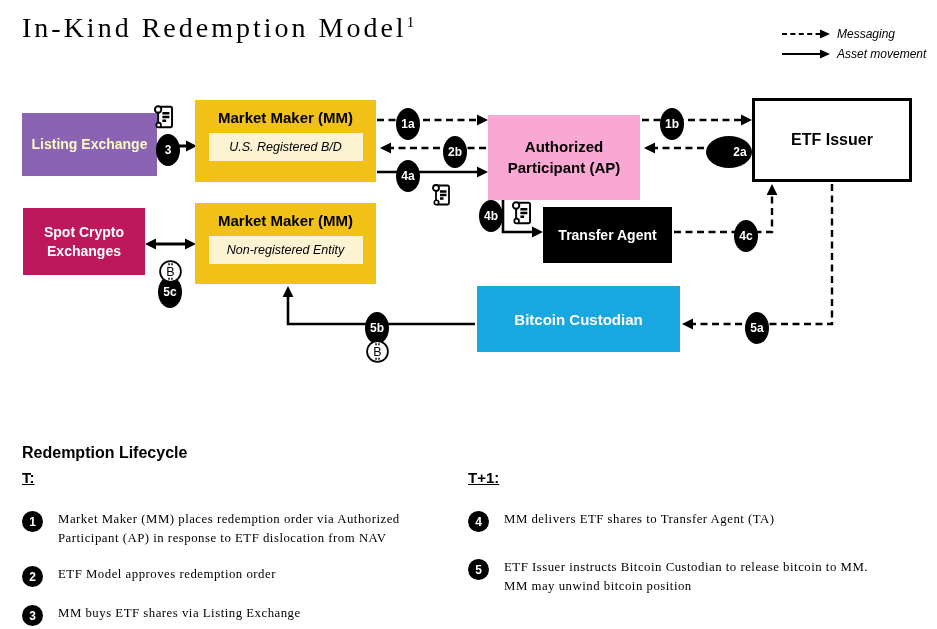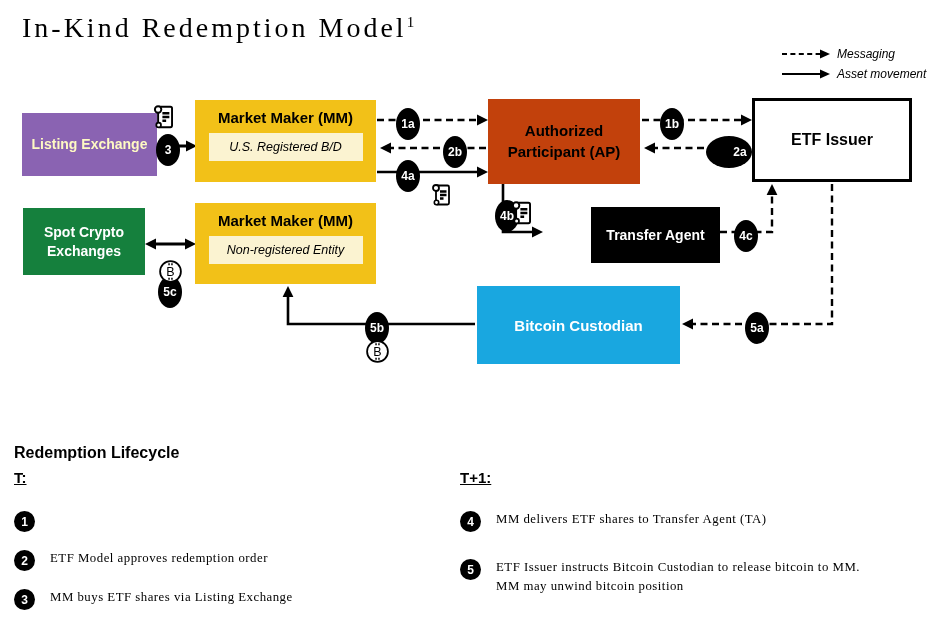--- a/index.html
+++ b/index.html
@@ -4,21 +4,21 @@
 <style>
   html,body{margin:0;padding:0;background:#fff;}
   body{width:937px;height:629px;position:relative;font-family:"Liberation Sans",sans-serif;color:#000;}
   .stage{position:absolute;inset:0;overflow:hidden;}
 
   
   .title{position:absolute;left:22px;top:12px;font-family:"Liberation Serif",serif;font-size:28px;letter-spacing:3px;white-space:nowrap;}
   .title sup{font-size:15px;letter-spacing:0;}
 
   
-  .legend{position:absolute;left:781px;top:44px;}
+  .legend{position:absolute;left:781px;top:24px;}
   .legend-row{display:flex;align-items:center;gap:6px;height:20px;}
   .legend-label{font-style:italic;font-size:12px;}
 
   
   svg.connectors{position:absolute;left:0;top:0;}
   .ln-dash{stroke:#000;stroke-width:2.4;fill:none;stroke-dasharray:7 4.5;}
   .ln-solid{stroke:#000;stroke-width:2.6;fill:none;}
   .ln-thick{stroke:#000;stroke-width:3.2;fill:none;}
   .head{fill:#000;stroke:none;}
 
@@ -27,30 +27,30 @@
   .box .bt{font-weight:bold;}
   .box-listing{left:22px;top:113px;width:135px;height:63px;color:#fef9c3;font-size:14px;line-height:1.3;}
   .box-spot{left:23px;top:208px;width:122px;height:67px;color:#fff;font-size:14px;line-height:1.3;}
   .box-mm1{left:195px;top:100px;width:181px;height:82px;justify-content:flex-start;}
   .box-mm2{left:195px;top:203px;width:181px;height:81px;justify-content:flex-start;}
   .box-mm1 .bt,.box-mm2 .bt{font-size:15px;margin-top:9px;}
   .mm-inner{margin-top:7px;width:154px;height:28px;background:#FBF3D1;display:flex;align-items:center;justify-content:center;font-style:italic;font-size:12.5px;}
   .box-ap{left:488px;top:99px;width:152px;height:85px;font-size:15px;line-height:1.35;}
   .box-etf{left:752px;top:98px;width:160px;height:84px;background:#fff;border:3px solid #000;font-size:16px;}
   .box-ta{left:543px;top:207px;width:129px;height:56px;color:#fff;font-size:14px;line-height:1.3;}
-  .box-btc{left:477px;top:286px;width:203px;height:78px;color:#fff;font-size:15px;}
+  .box-btc{left:477px;top:286px;width:203px;height:66px;color:#fff;font-size:15px;}
 
   
   .badge{position:absolute;width:24px;height:32px;border-radius:50%;background:#000;color:#fff;font-size:12px;font-weight:bold;display:flex;align-items:center;justify-content:center;z-index:5;}
 
   
   .fl-icon{position:absolute;z-index:6;}
 
   
-  .lifecycle{position:absolute;left:14px;top:444px;width:900px;}
+  .lifecycle{position:absolute;left:22px;top:444px;width:900px;}
   .lc-heading{font-size:16px;font-weight:bold;}
   .lc-col{position:absolute;top:25px;}
   .lc-col-left{left:0;width:432px;}
   .lc-col-right{left:446px;width:450px;}
   .lc-col-heading{font-size:15px;font-weight:bold;text-decoration:underline;margin:0 0 24px 0;}
   .lc-item{display:flex;gap:15px;margin-bottom:17px;}
   .lc-col-right .lc-item{margin-bottom:26px;}
   .lc-num{flex:none;width:21px;height:21px;border-radius:50%;background:#000;color:#fff;font-size:12px;font-weight:bold;display:flex;align-items:center;justify-content:center;margin-top:1px;}
   .lc-text{font-family:"Liberation Serif",serif;font-size:12.8px;letter-spacing:.5px;line-height:1.5;white-space:pre-line;}
 </style>
@@ -140,52 +140,52 @@
 
   <div class="box box-listing" style="background: rgb(138, 99, 178);">
     <div class="bt">Listing Exchange</div>
   </div>
 
   <div class="box box-mm1" style="background: rgb(242, 193, 24);">
     <div class="bt">Market Maker (MM)</div>
     <div class="mm-inner">U.S. Registered B/D</div>
   </div>
 
-  <div class="box box-ap" style="background: #c2410c;">
+  <div class="box box-ap" style="background: #f9a8d4; margin-top: 16px;">
     <div class="bt">Authorized Participant (AP)</div>
   </div>
 
   <div class="box box-etf">
     <div class="bt">ETF Issuer</div>
   </div>
 
-  <div class="box box-ta" style="background: rgb(0, 0, 0); margin-left: 48px;">
+  <div class="box box-ta" style="background: rgb(0, 0, 0);">
     <div class="bt">Transfer Agent</div>
   </div>
 
-  <div class="box box-spot" style="background: #15803d;">
+  <div class="box box-spot" style="background: #be185d;">
     <div class="bt">Spot Crypto Exchanges</div>
   </div>
 
   <div class="box box-mm2" style="background: rgb(242, 193, 24);">
     <div class="bt">Market Maker (MM)</div>
     <div class="mm-inner">Non-registered Entity</div>
   </div>
 
   <div class="box box-btc" style="background: rgb(25, 167, 224);">
     <div class="bt">Bitcoin Custodian</div>
   </div>
 
   <div class="badge" style="left:156px;top:134px;">3</div>
   <div class="badge" style="left:396px;top:108px;">1a</div>
   <div class="badge" style="left:443px;top:136px;">2b</div>
   <div class="badge" style="left:396px;top:160px;">4a</div>
   <div class="badge" style="left:660px;top:108px;">1b</div>
   <div class="badge" style="left:706px;top:136px;padding-left:22px;">2a</div>
-  <div class="badge" style="left:495px;top:200px;">4b</div>
+  <div class="badge" style="left:479px;top:200px;">4b</div>
   <div class="badge" style="left:734px;top:220px;">4c</div>
   <div class="badge" style="left:158px;top:232px;margin-top:44px;">5c</div>
   <div class="badge" style="left:745px;top:312px;">5a</div>
   <div class="badge" style="left:365px;top:312px;">5b</div>
 
   <svg class="fl-icon" style="left:151px;top:102px;" width="26" height="30" viewBox="0 0 24 28">
     <rect x="6.5" y="4.5" width="13" height="19" rx="1.5" fill="#fff" stroke="#000" stroke-width="1.8"></rect>
     <circle cx="6.5" cy="7" r="3" fill="#fff" stroke="#000" stroke-width="1.8"></circle>
     <circle cx="7" cy="21.5" r="2.2" fill="#fff" stroke="#000" stroke-width="1.6"></circle>
     <path d="M10.5 10.5 H17 M10.5 14 H17 M10.5 17.5 H14" stroke="#000" stroke-width="2.4"></path>
@@ -214,20 +214,22 @@
     <text x="12" y="16.3" text-anchor="middle" font-size="12" font-family="Liberation Sans, sans-serif">B</text>
   </svg>
 
   <div class="lifecycle">
     <div class="lc-heading">Redemption Lifecycle</div>
 
     <div class="lc-col lc-col-left">
       <div class="lc-col-heading">T:</div>
       <div class="lc-item">
         <div class="lc-num">1</div>
+        <div class="lc-text">Market Maker (MM) places redemption order via Authorized
+Participant (AP) in response to ETF dislocation from NAV</div>
       </div>
       <div class="lc-item">
         <div class="lc-num">2</div>
         <div class="lc-text">ETF Model approves redemption order</div>
       </div>
       <div class="lc-item">
         <div class="lc-num">3</div>
         <div class="lc-text">MM buys ETF shares via Listing Exchange</div>
       </div>
     </div>

